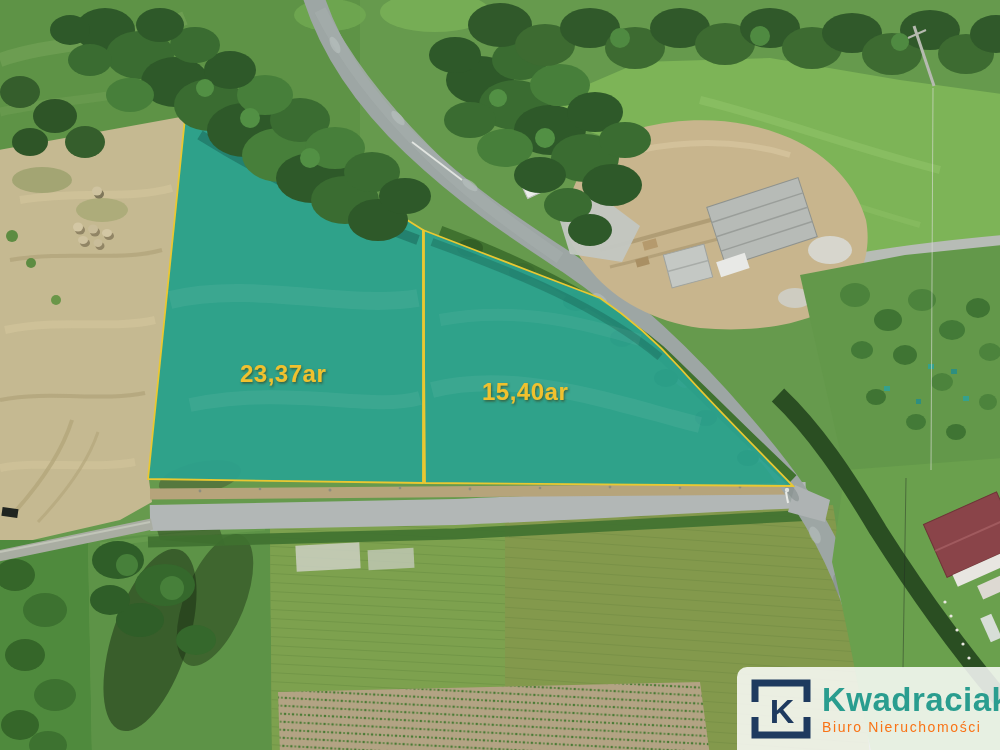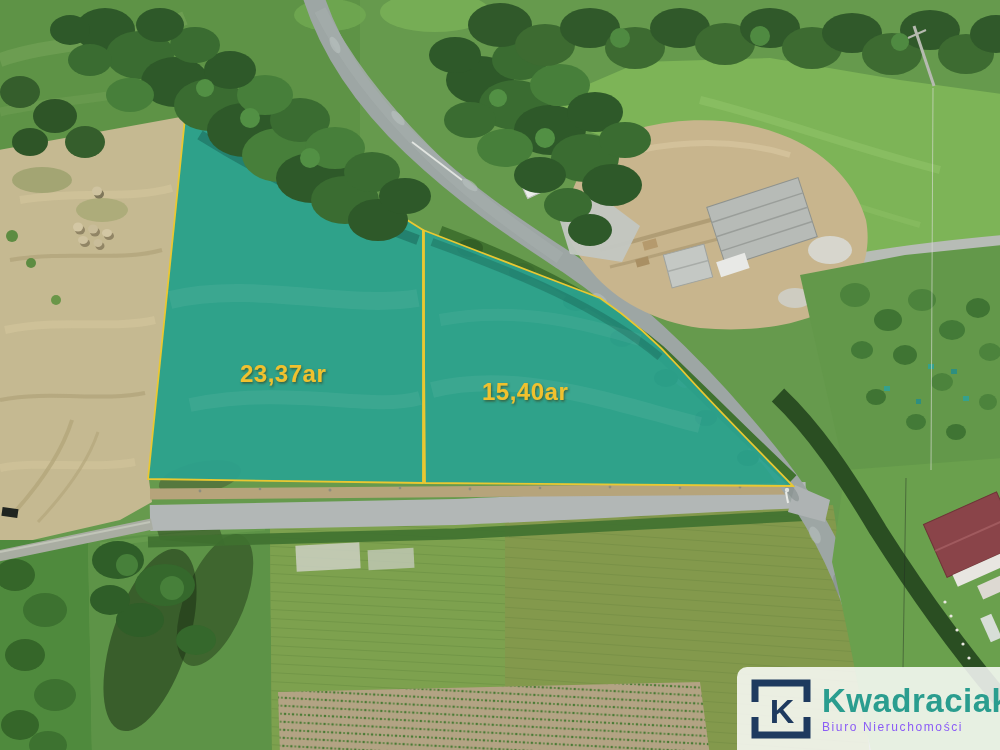--- a/index.html
+++ b/index.html
@@ -6,21 +6,21 @@
   .stage{position:relative;width:1000px;height:750px;overflow:hidden;font-family:"Liberation Sans",sans-serif;}
   .stage svg{position:absolute;left:0;top:0;}
   .plot-label{font-family:"Liberation Sans",sans-serif;font-weight:bold;font-size:24px;letter-spacing:.5px;}
   .logo{position:absolute;left:737px;top:667px;width:263px;height:83px;background:rgba(255,255,255,.84);
         border-radius:10px 0 0 0;display:flex;align-items:center;padding:0 0 0 14px;box-sizing:border-box;gap:11px;}
   .k-icon{width:60px;height:60px;flex:0 0 auto;position:relative;}
   .k-icon svg{position:static;display:block;}
   .k-letter{font-weight:bold;font-size:34px;fill:#1e3a5f;font-family:"Liberation Sans",sans-serif;}
   .logo-text{display:flex;flex-direction:column;line-height:1;min-width:0;}
   .logo-name{color:#2a9d8f;font-weight:bold;font-size:33px;letter-spacing:.5px;}
-  .logo-sub{color:#8b5cf6;font-size:12px;letter-spacing:1.6px;margin-top:4px;white-space:nowrap;}
+  .logo-sub{color:#f97316;font-size:14px;letter-spacing:1.6px;margin-top:4px;white-space:nowrap;}
 </style>
 </head>
 <body>
 
 <div class="stage">
 <svg width="1000" height="750" viewBox="0 0 1000 750">
   <defs>
     <filter id="lblshadow" x="-20%" y="-20%" width="140%" height="140%">
       <feDropShadow dx="1" dy="1.5" stdDeviation="0.9" flood-color="#3a2800" flood-opacity="0.55"></feDropShadow>
     </filter>

